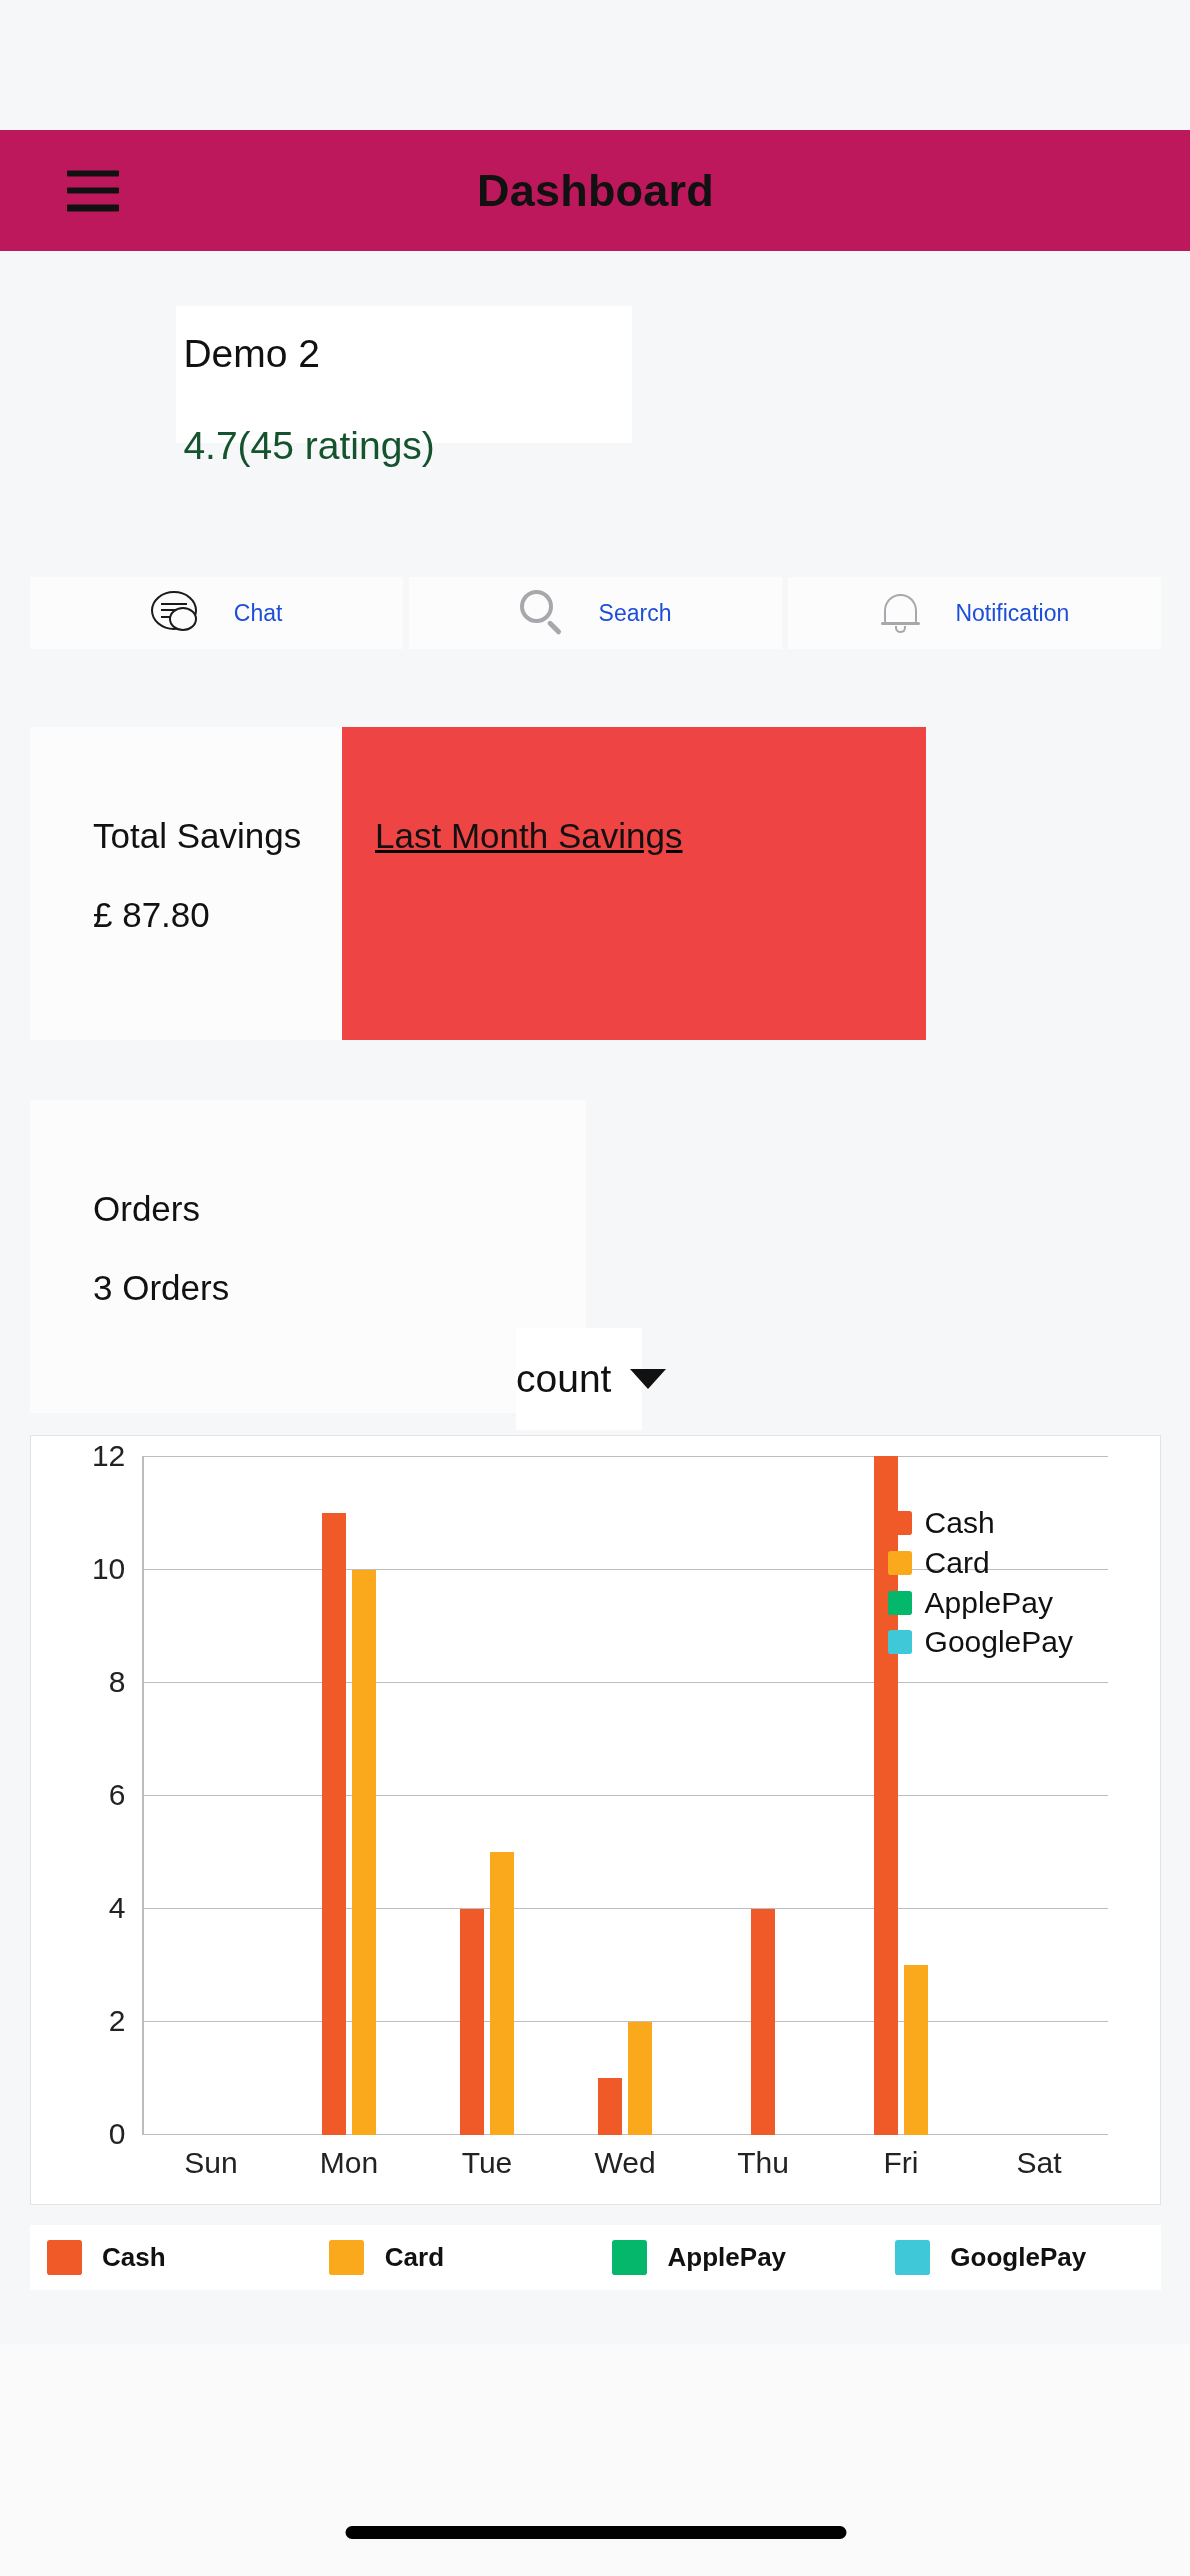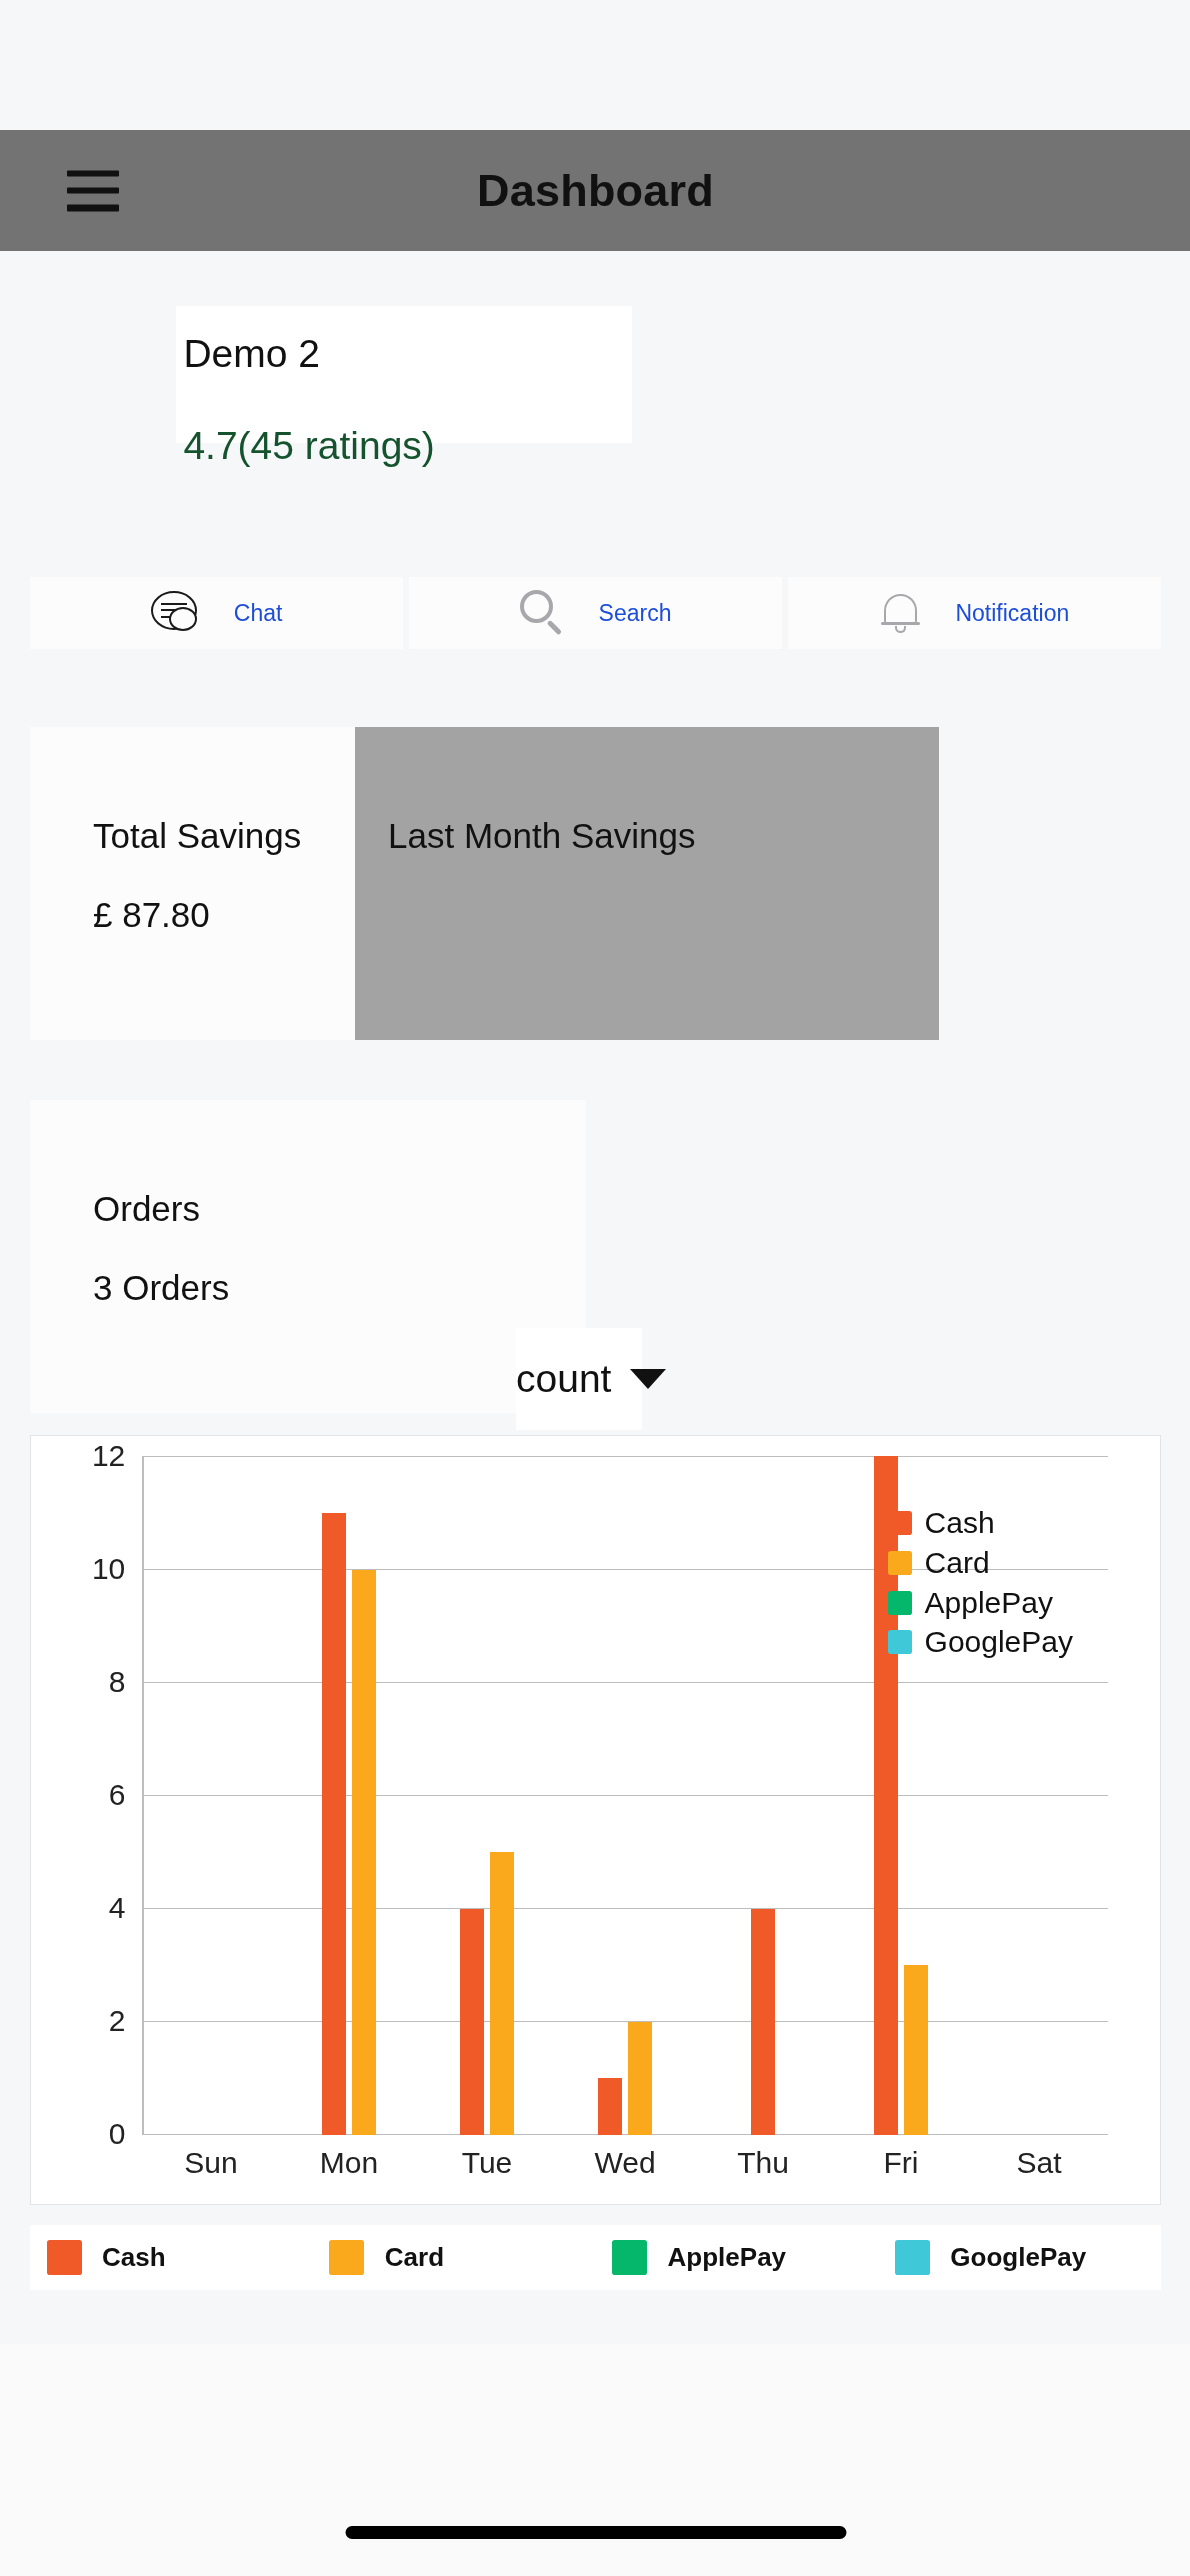--- a/index.html
+++ b/index.html
@@ -30,21 +30,21 @@
   .wifi i.w2 { width:18.5px; height:9.3px; top:8.3px; }
   .wifi i.w3 { width:7.4px; height:7.4px; top:17.6px; border:none; background:#000; border-radius:50%; }
   .battery { position:relative; width:52px; height:26px; border:2.8px solid #9a9a9e; border-radius:7.4px; padding:2.8px; }
   .battery .lvl { width:100%; height:100%; background:#000; border-radius:3.7px; }
   .battery:after { content:""; position:absolute; right:-6.5px; top:8.3px; width:3.7px; height:9.3px;
                    background:#9a9a9e; border-radius:0 2.8px 2.8px 0; }
 
   
   .navbar {
     position:absolute; top:130px; left:0; width:1191px; height:121px;
-    background:#737373;
+    background:#be185d;
     display:flex; align-items:center;
   }
   .hamburger { position:absolute; left:67px; top:50%; transform:translateY(-50%);
                width:52px; height:41px; display:flex; flex-direction:column; justify-content:space-between; cursor:pointer; }
   .hamburger span { display:block; width:52px; height:6.5px; background:#111; border-radius:0.9px; }
   .nav-title { width:100%; text-align:center; font-size:45px; font-weight:700; color:#111; letter-spacing:0.2px; }
 
   
   .demo-card {
     position:absolute; left:176px; top:306px; width:456px; height:137px;
@@ -77,21 +77,21 @@
   .icon-bell { width:43px; height:46px; position:relative; }
   .icon-bell .body { position:absolute; left:4.6px; top:3.7px; width:33px; height:30px;
                      border:2.8px solid #a8a8ac; border-radius:16.7px 16.7px 3.7px 3.7px; border-bottom:none; }
   .icon-bell .base { position:absolute; left:1.9px; top:32px; width:39px; height:2.8px; background:#a8a8ac; border-radius:1.9px; }
   .icon-bell .clap { position:absolute; left:16px; top:36px; width:11px; height:6.5px;
                      border:2.8px solid #a8a8ac; border-top:none; border-radius:0 0 7.4px 7.4px; }
 
   
   .stat-card { position:absolute; background:#fcfcfc; }
   .stat-total { left:30px; top:727px; width:542px; height:313px; }
-  .stat-last-inner { position:absolute; left:355px; top:727px; width:584px; height:313px; background:#a3a3a3; }
+  .stat-last-inner { position:absolute; left:342px; top:727px; width:584px; height:313px; background:#ef4444;text-decoration:underline; }
   .stat-orders { left:30px; top:1100px; width:556px; height:313px; }
   .stat-title { font-size:35px; color:#111; }
   .stat-value { font-size:35px; color:#111; }
 
   
   .dropdown {
     position:absolute; left:516px; top:1328px; width:126px; height:102px;
     background:#ffffff; display:flex; align-items:center; gap:18.5px; padding-left:0px;
     cursor:pointer;
   }

